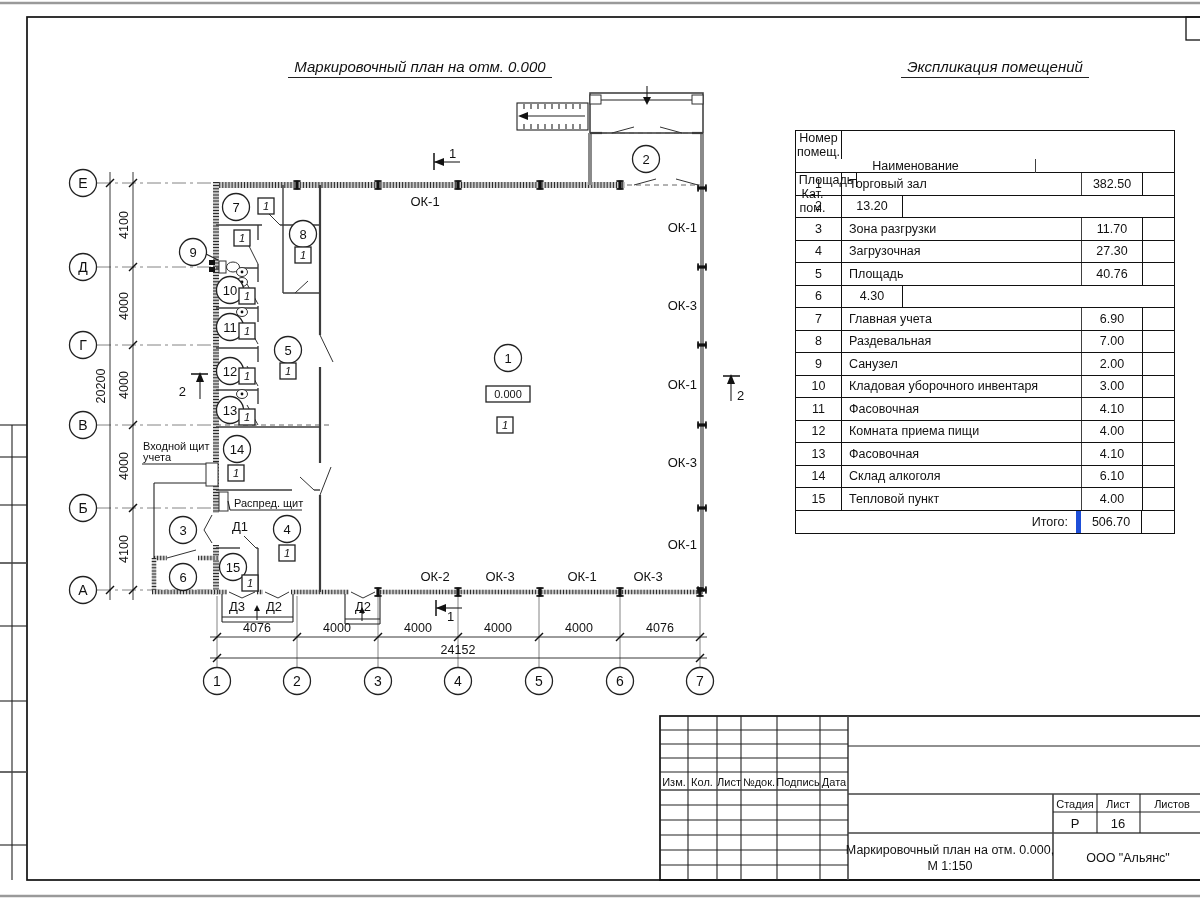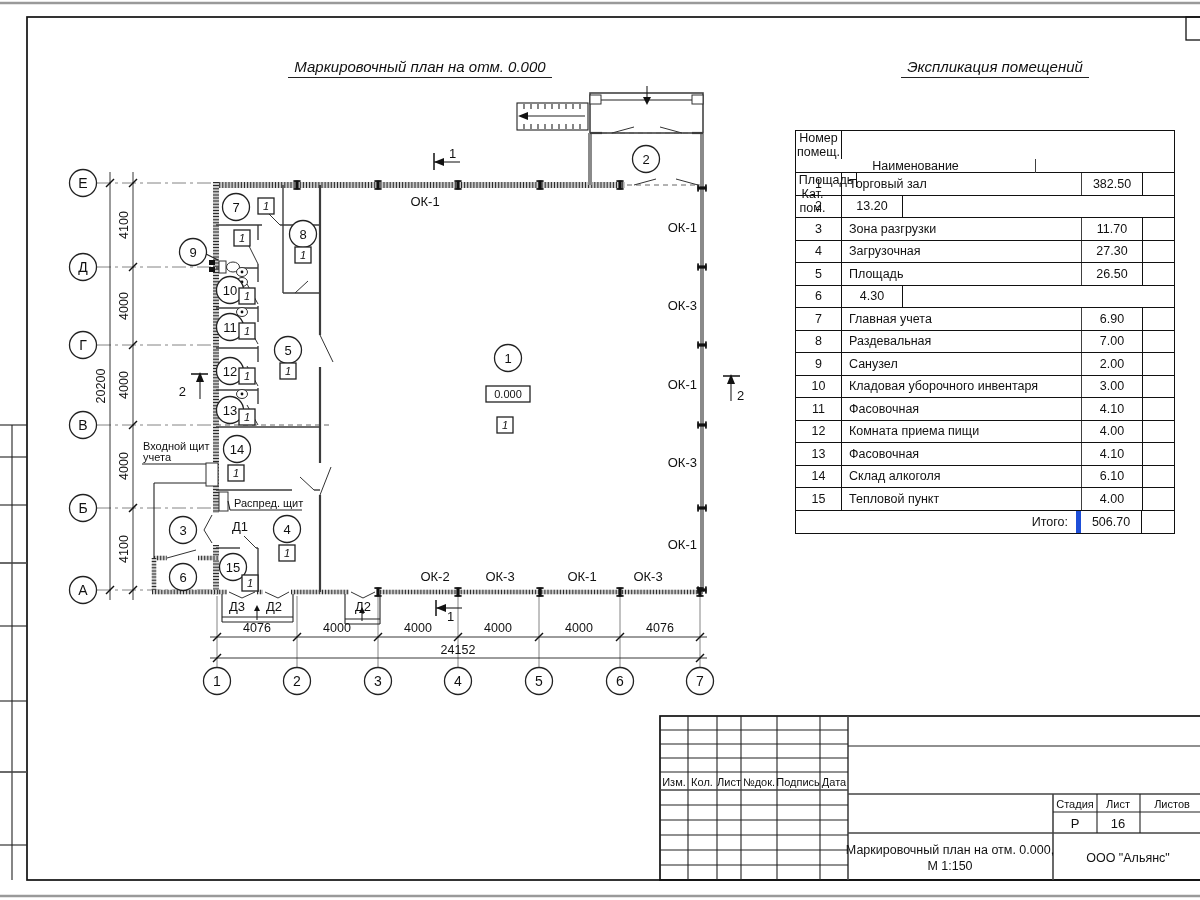--- a/index.html
+++ b/index.html
@@ -90,21 +90,21 @@
         </div>
         <div class="exp-row">
           <div class="c-num">4</div>
           <div class="c-name">Загрузочная</div>
           <div class="c-area">27.30</div>
           <div class="c-cat"></div>
         </div>
         <div class="exp-row">
           <div class="c-num">5</div>
           <div class="c-name">Площадь</div>
-          <div class="c-area">26.50</div>
+          <div class="c-area">40.76</div>
           <div class="c-cat"></div>
         </div>
         <div class="exp-row">
           <div class="c-num">6</div>
           <div class="c-area">4.30</div>
           <div class="c-cat"></div>
         </div>
         <div class="exp-row">
           <div class="c-num">7</div>
           <div class="c-name">Главная учета</div>

